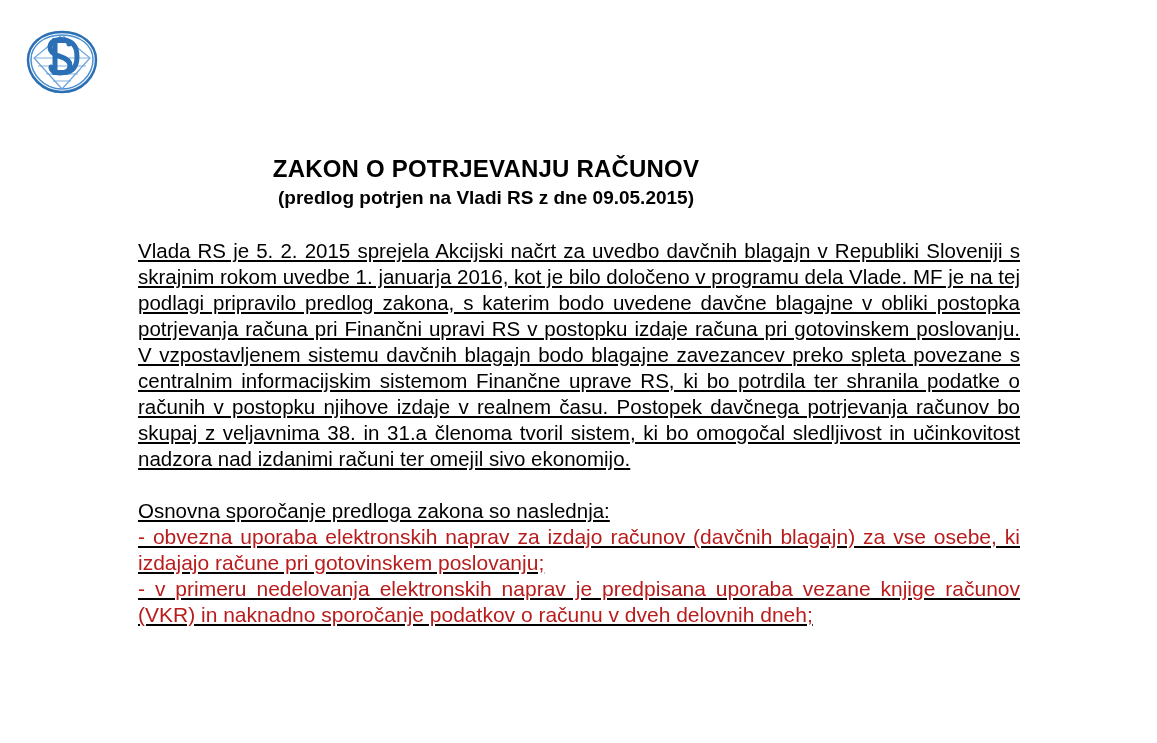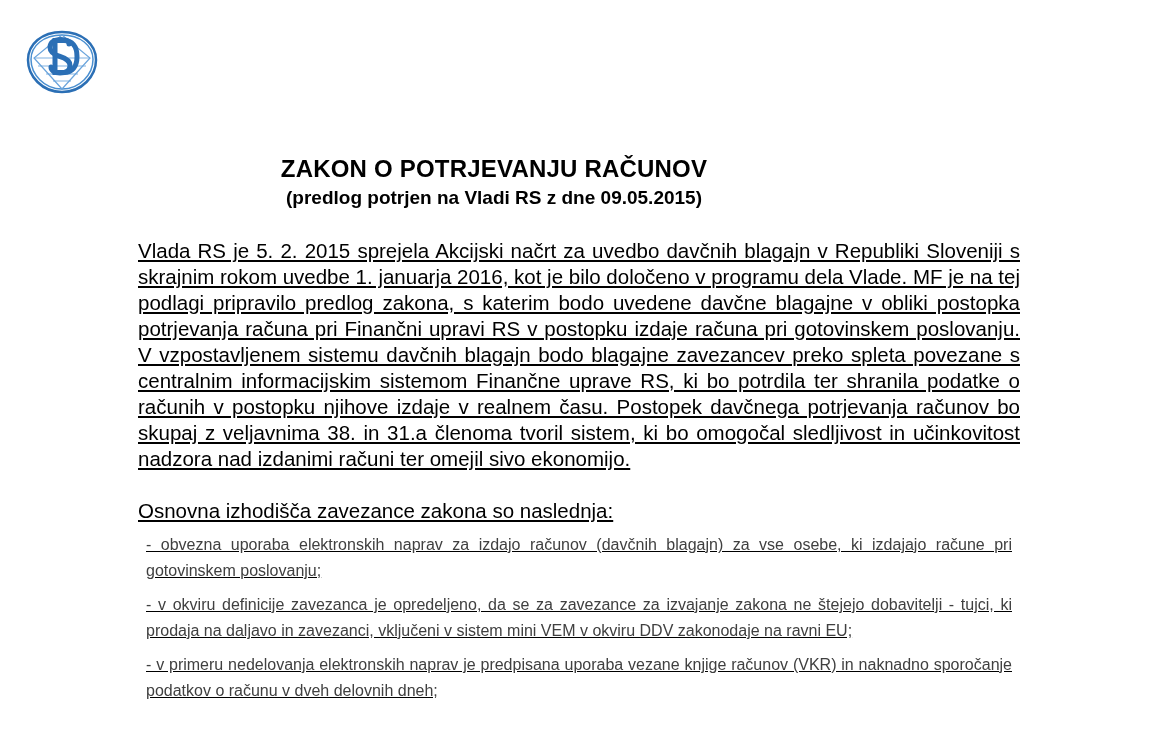--- a/index.html
+++ b/index.html
@@ -26,21 +26,20 @@
     top: 28px;
     width: 80px;
     height: 68px;
   }
   .title-block {
     position: absolute;
     left: 0;
     top: 155px;
     width: 972px;
     text-align: center;
-    padding-left: 8px;
   }
   .doc-title {
     font-size: 24px;
     font-weight: bold;
     letter-spacing: 0.2px;
     line-height: 1.18;
     color: #000;
   }
   .doc-subtitle {
     font-size: 19px;
@@ -60,25 +59,25 @@
     font-size: 20.5px;
     line-height: 26px;
     text-align: justify;
     text-justify: inter-word;
     color: #000;
   }
   .spacer {
     height: 26px;
   }
   .list-line {
-    margin: 8px;
-    font-size: 16px;
+    margin: 0;
+    font-size: 21px;
     line-height: 26px;
     text-align: justify;
-    color: #404040;
+    color: #b91c1c;
   }
   .lead-line {
     margin: 0;
     font-size: 20.5px;
     line-height: 26px;
     text-align: left;
     color: #000;
   }
 </style>
 </head>
@@ -101,19 +100,18 @@
   </div>
 
   <div class="title-block">
     <div class="doc-title">ZAKON O POTRJEVANJU RAČUNOV</div>
     <div class="doc-subtitle">(predlog potrjen na Vladi RS z dne 09.05.2015)</div>
   </div>
 
   <div class="body-area">
     <p class="para">Vlada RS je 5. 2. 2015 sprejela Akcijski načrt za uvedbo davčnih blagajn v Republiki Sloveniji s skrajnim rokom uvedbe 1. januarja 2016, kot je bilo določeno v programu dela Vlade. MF je na tej podlagi pripravilo predlog zakona, s katerim bodo uvedene davčne blagajne v obliki postopka potrjevanja računa pri Finančni upravi RS v postopku izdaje računa pri gotovinskem poslovanju. V vzpostavljenem sistemu davčnih blagajn bodo blagajne zavezancev preko spleta povezane s centralnim informacijskim sistemom Finančne uprave RS, ki bo potrdila ter shranila podatke o računih v postopku njihove izdaje v realnem času. Postopek davčnega potrjevanja računov bo skupaj z veljavnima 38. in 31.a členoma tvoril sistem, ki bo omogočal sledljivost in učinkovitost nadzora nad izdanimi računi ter omejil sivo ekonomijo.</p>
     <div class="spacer"></div>
-    <p class="lead-line">Osnovna izhodišča zavezance zakona so naslednja:</p>
+    <p class="lead-line">Osnovna sporočanje predloga zakona so naslednja:</p>
     <p class="list-line">- obvezna uporaba elektronskih naprav za izdajo računov (davčnih blagajn) za vse osebe, ki izdajajo račune pri gotovinskem poslovanju;</p>
-    <p class="list-line">- v okviru definicije zavezanca je opredeljeno, da se za zavezance za izvajanje zakona ne štejejo dobavitelji - tujci, ki prodaja na daljavo in zavezanci, vključeni v sistem mini VEM v okviru DDV zakonodaje na ravni EU;</p>
     <p class="list-line">- v primeru nedelovanja elektronskih naprav je predpisana uporaba vezane knjige računov (VKR) in naknadno sporočanje podatkov o računu v dveh delovnih dneh;</p>
   </div>
 
 </div>
 
 </body></html>

